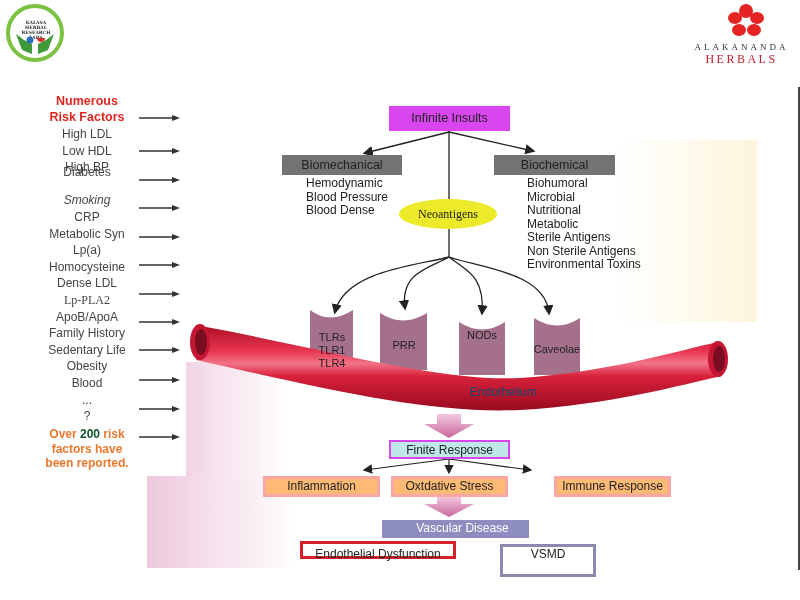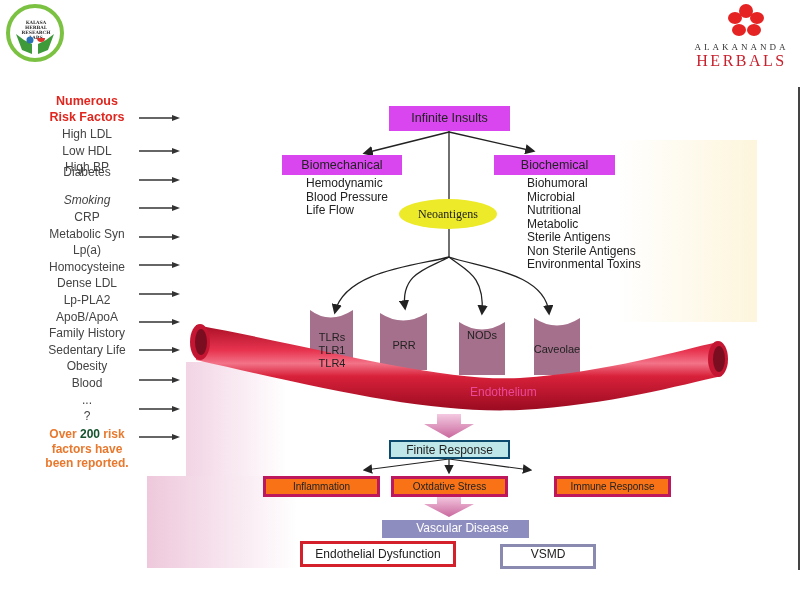--- a/index.html
+++ b/index.html
@@ -2,37 +2,37 @@
 <html><head>
 <meta charset="utf-8">
 <style>
   html,body{margin:0;padding:0;}
   body{width:800px;height:600px;position:relative;background:#ffffff;overflow:hidden;font-family:"DejaVu Sans",sans-serif;}
   .abs{position:absolute;}
   .logo-left{left:6px;top:4px;width:58px;height:58px;border-radius:50%;border:4px solid #7cc242;box-sizing:border-box;background:#fff;}
   .logo-left .txt{position:absolute;left:6px;top:12px;width:40px;font-family:"DejaVu Serif",serif;font-size:4.5px;line-height:5px;text-align:center;color:#333;font-weight:bold;}
   .logo-right-flower{left:726px;top:4px;width:40px;height:34px;}
   .brand1{left:683px;top:42px;width:117px;text-align:center;font-family:"Liberation Serif",serif;font-size:9px;letter-spacing:3px;color:#333;}
-  .brand2{left:683px;top:52px;width:117px;text-align:center;font-family:"Liberation Serif",serif;font-size:16px;letter-spacing:2.5px;color:#c8202d;}
+  .brand2{left:683px;top:52px;width:117px;text-align:center;font-family:"Liberation Serif",serif;font-size:12px;letter-spacing:2.5px;color:#c8202d;}
   .rf{position:absolute;left:0;width:138px;text-align:center;font-family:"Liberation Sans",sans-serif;font-size:12px;color:#444;line-height:16.5px;padding-left:18px;}
   .rf-title{color:#e0261e;font-weight:bold;font-size:12.5px;}
   .rf-foot{color:#e9782d;font-weight:bold;font-size:12px;line-height:14px;}
   .vline{left:798px;top:87px;width:2px;height:483px;background:#444;}
   .box{position:absolute;box-sizing:border-box;text-align:center;font-family:"Liberation Sans",sans-serif;color:#222;}
   .blue-box{background:#d946ef;font-size:12.5px;line-height:24px;}
-  .lblue-box{background:#d946ef;font-size:12.5px;line-height:20px;}
+  .lblue-box{background:#737373;font-size:12.5px;line-height:20px;}
   .list{position:absolute;font-family:"Liberation Sans",sans-serif;font-size:12px;line-height:13.5px;color:#222;}
   .neo{position:absolute;left:399px;top:199px;width:98px;height:30px;border-radius:50%;background:#ecea29;font-family:Liberation Serif, serif;font-size:12px;line-height:30px;text-align:center;color:#222;}
-  .outl{background:#f97316;border:3px solid #be185d;font-size:10px;line-height:15px;}
+  .outl{background:#fdba74;border:3px solid #fca5a5;font-size:12px;line-height:15px;}
   .outl-red{background:#fff;border:3px solid #d4202a;font-size:12px;line-height:14px;}
   .outl-grey{background:#fff;border:3px solid #8a89b0;font-size:12px;line-height:14px;}
-  .finite{background:#bfe7ea;border:2px solid #0c4a6e;font-size:12px;line-height:16px;}
+  .finite{background:#bfe7ea;border:2px solid #d946ef;font-size:12px;line-height:16px;}
   .vasc{background:#8e8dbf;color:#fff;font-size:12px;line-height:17px;padding-left:14px;}
   .rec-label{position:absolute;font-family:"Liberation Sans",sans-serif;font-size:11px;color:#222;text-align:center;line-height:13px;}
-  .endo{position:absolute;left:470px;top:385px;font-family:"Liberation Sans",sans-serif;font-size:12px;color:#ec4899;}
+  .endo{position:absolute;left:470px;top:385px;font-family:"Liberation Sans",sans-serif;font-size:12px;color:#0c4a6e;}
 </style>
 </head>
 <body>
 
 <div class="abs logo-left">
   <div class="txt">KALASA HERBAL RESEARCH LABS</div>
   <svg class="abs" style="left:4px;top:22px" width="42" height="26">
     <path d="M2 4 L8 20 L18 24 L18 14 L10 10 Z" fill="#3f9a3a"></path>
     <path d="M40 4 L34 20 L24 24 L24 14 L32 10 Z" fill="#3f9a3a"></path>
     <circle cx="16" cy="10" r="3.5" fill="#2b6fb5"></circle>
@@ -65,21 +65,21 @@
     <div class="rf" style="top: 126px;">High LDL</div>
     <div class="rf" style="top: 142.6px;">Low HDL</div>
     <div class="rf" style="top: 159.2px;">High BP</div>
     <div class="rf" style="top: 164px; text-align: center;">Diabetes</div>
     <div class="rf" style="top: 192.4px; font-style: italic;">Smoking</div>
     <div class="rf" style="top: 209px;">CRP</div>
     <div class="rf" style="top: 225.6px;">Metabolic Syn</div>
     <div class="rf" style="top: 242.2px;">Lp(a)</div>
     <div class="rf" style="top: 258.8px;">Homocysteine</div>
     <div class="rf" style="top: 275.4px;">Dense LDL</div>
-    <div class="rf" style="top: 292px;">Lp-PLA2</div>
+    <div class="rf" style="top: 292px; font-family: Liberation Serif, serif;">Lp-PLA2</div>
     <div class="rf" style="top: 308.6px;">ApoB/ApoA</div>
     <div class="rf" style="top: 325.2px;">Family History</div>
     <div class="rf" style="top: 341.8px;">Sedentary Life</div>
     <div class="rf" style="top: 358.4px;">Obesity</div>
     <div class="rf" style="top: 375px;">Blood</div>
     <div class="rf" style="top: 391.6px;">...</div>
     <div class="rf" style="top: 408.2px;">?</div>
   </div>
 <div class="rf rf-foot" style="top:427px">
   <span>Over </span><span style="color:#14532d">200</span><span> risk</span>
@@ -185,21 +185,21 @@
   <line x1="449" y1="459" x2="530" y2="470" stroke="#222" stroke-width="1.2" marker-end="url(#ah)"></line>
 </svg>
 
 <div class="box blue-box" style="left:389px;top:106px;width:121px;height:25px;">Infinite Insults</div>
 <div class="box lblue-box" style="left:282px;top:155px;width:120px;height:20px;">Biomechanical</div>
 <div class="box lblue-box" style="left:494px;top:155px;width:121px;height:20px;">Biochemical</div>
 
 <div class="list" style="left:306px;top:177px;" id="biomech-list">
     <div>Hemodynamic</div>
     <div>Blood Pressure</div>
-    <div>Life Flow</div>
+    <div>Blood Dense</div>
   </div>
 <div class="list" style="left:527px;top:177px;" id="biochem-list">
     <div>Biohumoral</div>
     <div>Microbial</div>
     <div>Nutritional</div>
     <div>Metabolic</div>
     <div>Sterile Antigens</div>
     <div>Non Sterile Antigens</div>
     <div>Environmental Toxins</div>
   </div>
@@ -215,14 +215,14 @@
 <div class="rec-label" style="left:460px;top:329px;width:44px;">NODs</div>
 <div class="rec-label" style="left:533px;top:343px;width:48px;">Caveolae</div>
 
 <div class="endo">Endothelium</div>
 
 <div class="box finite" style="left:389px;top:440px;width:121px;height:19px;">Finite Response</div>
 <div class="box outl" style="left:263px;top:476px;width:117px;height:21px;">Inflammation</div>
 <div class="box outl" style="left:391px;top:476px;width:117px;height:21px;">Oxtdative Stress</div>
 <div class="box outl" style="left:554px;top:476px;width:117px;height:21px;">Immune Response</div>
 <div class="box vasc" style="left:382px;top:520px;width:147px;height:18px;">Vascular Disease</div>
-<div class="box outl-red" style="left:300px;top:541px;width:156px;height:26px;line-height:20px;">Endothelial Dysfunction</div>
-<div class="box outl-grey" style="left:500px;top:544px;width:96px;height:25px;line-height:15px;">VSMD</div>
+<div class="box outl-red" style="left:300px;top:541px;width:156px;height:18px;line-height:20px;">Endothelial Dysfunction</div>
+<div class="box outl-grey" style="left:500px;top:544px;width:96px;height:33px;line-height:15px;">VSMD</div>
 
 </body></html>

